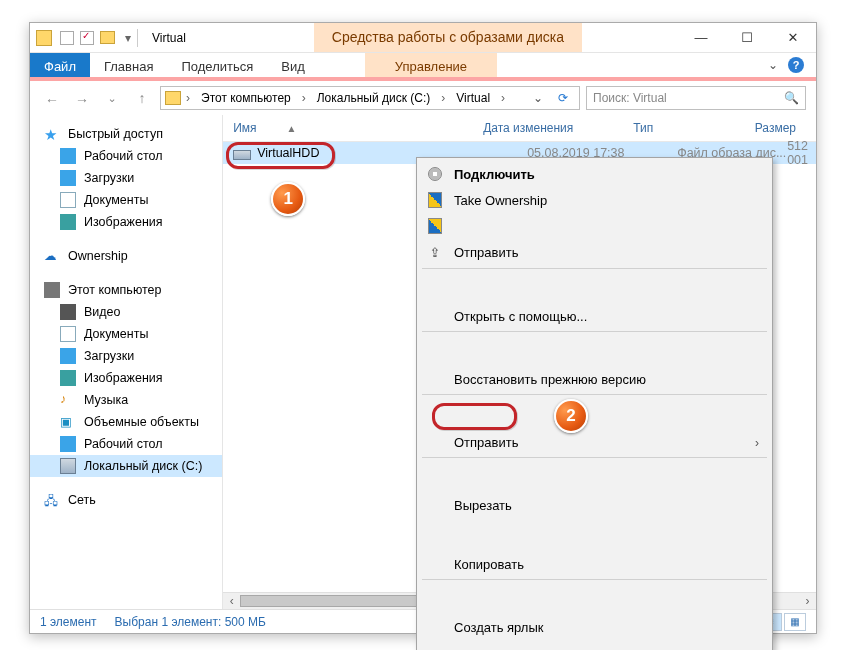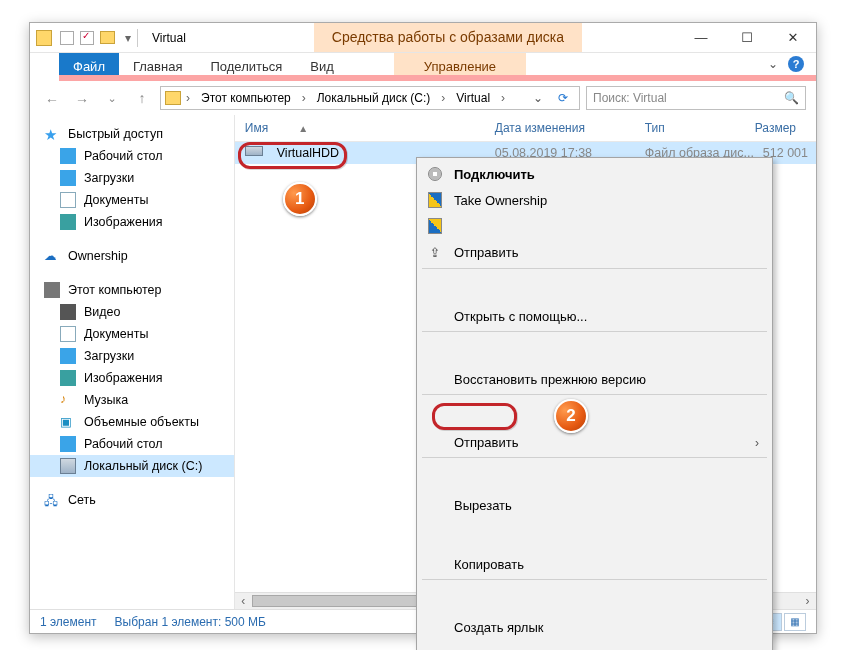--- a/index.html
+++ b/index.html
@@ -45,22 +45,21 @@
     font-size:14px;
   }
   .titlebar-spacer { flex:1; }
   .win-controls { display:flex; }
   .win-btn { width:46px; display:flex; align-items:center; justify-content:center; font-size:13px; color:#333; }
 
   
   .ribbon {
     height:28px;
     display:flex; align-items:stretch;
-    border-bottom:6px solid #fca5a5;
-    margin-left:29px;
+    border-bottom:4px solid #fca5a5;
   }
   .tab {
     padding:6px 14px; font-size:13px; color:#333;
   }
   .tab.file { background:#1979ca; color:#fff; }
   .tab.ctx { background:#ffe2c7; color:#7a3b00; margin-left:46px; padding:6px 30px; }
   .ribbon .spacer { flex:1; }
   .rib-right { display:flex; align-items:center; gap:10px; padding-right:12px; color:#555; }
   .help-icon {
     width:16px; height:16px; border-radius:50%;
@@ -151,21 +150,21 @@
   .col.size { flex:1; text-align:right; padding-right:20px; }
 
   .filerow {
     display:flex; align-items:center;
     height:22px;
     background:#cce8ff;
     padding-left:10px;
     font-size:12.5px;
     position:relative;
   }
-  .filerow .fname { display:flex; align-items:flex-start; gap:14px; width:250px; }
+  .filerow .fname { display:flex; align-items:flex-end; gap:6px; width:294px; }
   .filerow .fmeta { color:#888; width:150px; }
   .filerow .ftype { color:#888; width:110px; }
   .filerow .fsize { color:#888; flex:1; text-align:right; padding-right:8px; }
 
   
   .callout {
     position:absolute;
     border:3px solid #c3252a;
     border-radius:12px;
     pointer-events:none;

